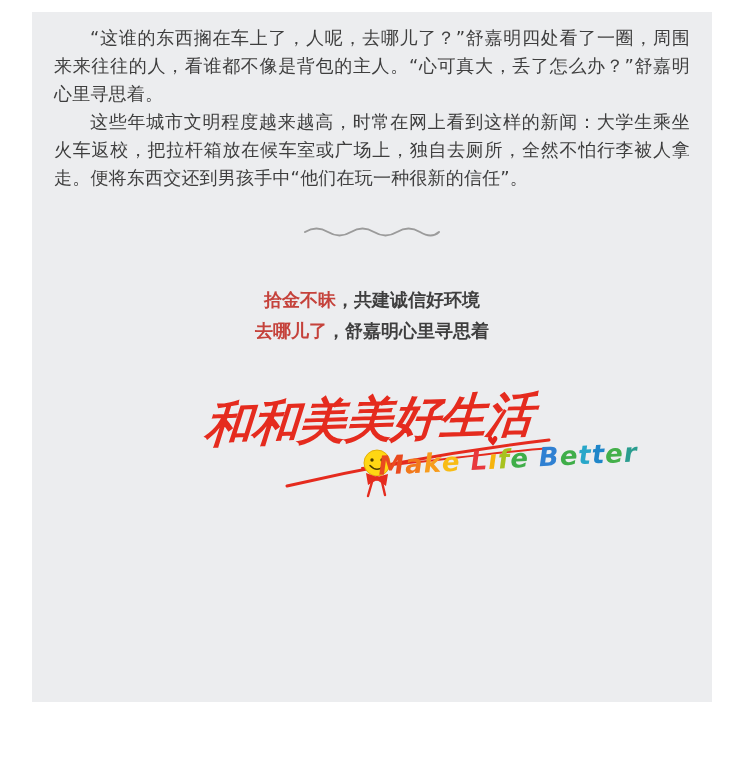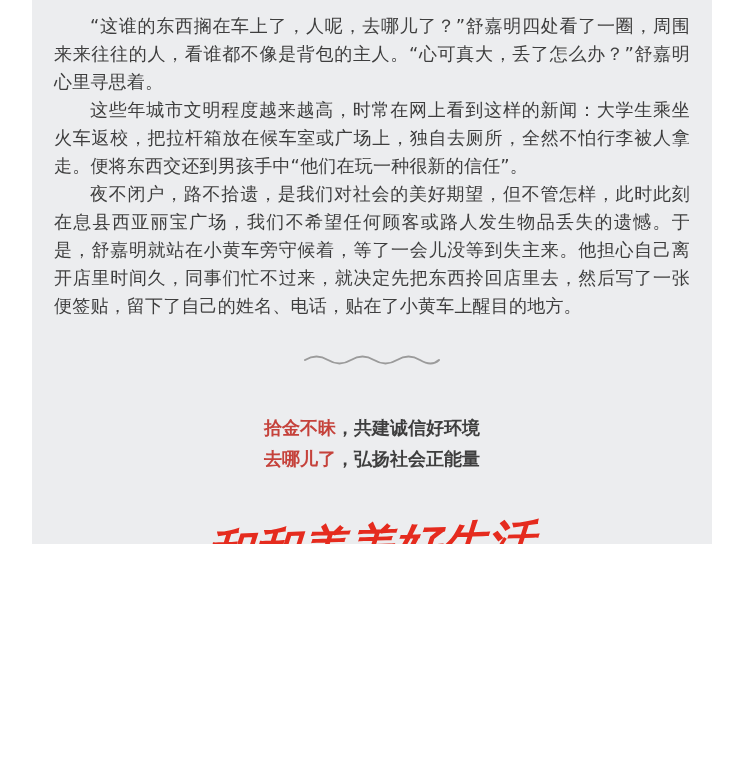--- a/index.html
+++ b/index.html
@@ -13,22 +13,22 @@
   }
   *{box-sizing:border-box;margin:0;padding:0;}
   html,body{width:744px;}
   body{
     background:var(--page_background);
     font-family:"DejaVu Sans","Liberation Sans",sans-serif;
     color:var(--text);
   }
   .panel{
     width:680px;
-    height:544px;
-    margin:0 auto;
+    height:690px;
+    margin:12px auto;
     background:var(--panel_background);
     overflow:hidden;
   }
   .article{
     padding:12px 22px 0 22px;
   }
   .article p{
     font-size:18px;
     line-height:28px;
     text-indent:2em;
@@ -103,33 +103,32 @@
   }
 </style>
 </head>
 <body>
 
 <div class="panel">
 
   <div class="article">
     <p>“这谁的东西搁在车上了，人呢，去哪儿了？”舒嘉明四处看了一圈，周围来来往往的人，看谁都不像是背包的主人。“心可真大，丢了怎么办？”舒嘉明心里寻思着。</p>
     <p>这些年城市文明程度越来越高，时常在网上看到这样的新闻：大学生乘坐火车返校，把拉杆箱放在候车室或广场上，独自去厕所，全然不怕行李被人拿走。便将东西交还到男孩手中“他们在玩一种很新的信任”。</p>
-    <p>夜不闭户，路不拾遗，是我们对社会的美好期望，但不管怎样，此时此刻在息县西亚丽宝广场，我们不希望任何顾客或路人发生物品丢失的遗憾。于是，舒嘉明就站在小黄车旁守候着，等了一会儿没等到失主来。他担心自己离开店里时间久，同事们忙不过来，就决定先把东西拎回店里去，然后写了一张便签贴，留下了自己的姓名、电话，贴在了小黄车上醒目的地方。</p>
   </div>
 
   <svg class="wave-divider" viewBox="0 0 140 20">
     <path d="M3,10 Q14.5,3 26,10 Q37.5,17 49,10 Q60.5,3 72,10 Q83.5,17 95,10 Q106.5,3 118,10 Q129.5,17 137,10" fill="none" style="stroke:var(--wave_gray)" stroke-width="2" stroke-linecap="round"></path>
   </svg>
 
   <div class="slogans">
     <div>
       <span class="slogan-highlight">拾金不昧</span><span class="slogan-rest">，共建诚信好环境</span>
     </div>
     <div>
-      <span class="slogan-highlight">去哪儿了</span><span class="slogan-rest">，弘扬社会正能量</span>
+      <span class="slogan-highlight">去哪儿了</span><span class="slogan-rest">，舒嘉明心里寻思着</span>
     </div>
   </div>
 
   <div class="signature">
     <div class="calligraphy">和和美美好生活</div>
 
     <svg class="swoosh" viewBox="0 0 370 70">
       <path d="M100,66 C160,52 260,32 362,20" fill="none" style="stroke:var(--logo_red)" stroke-width="3" stroke-linecap="round"></path>
       <path d="M175,48 C240,42 310,32 364,28" fill="none" style="stroke:var(--logo_red)" stroke-width="2" stroke-linecap="round"></path>
     </svg>

